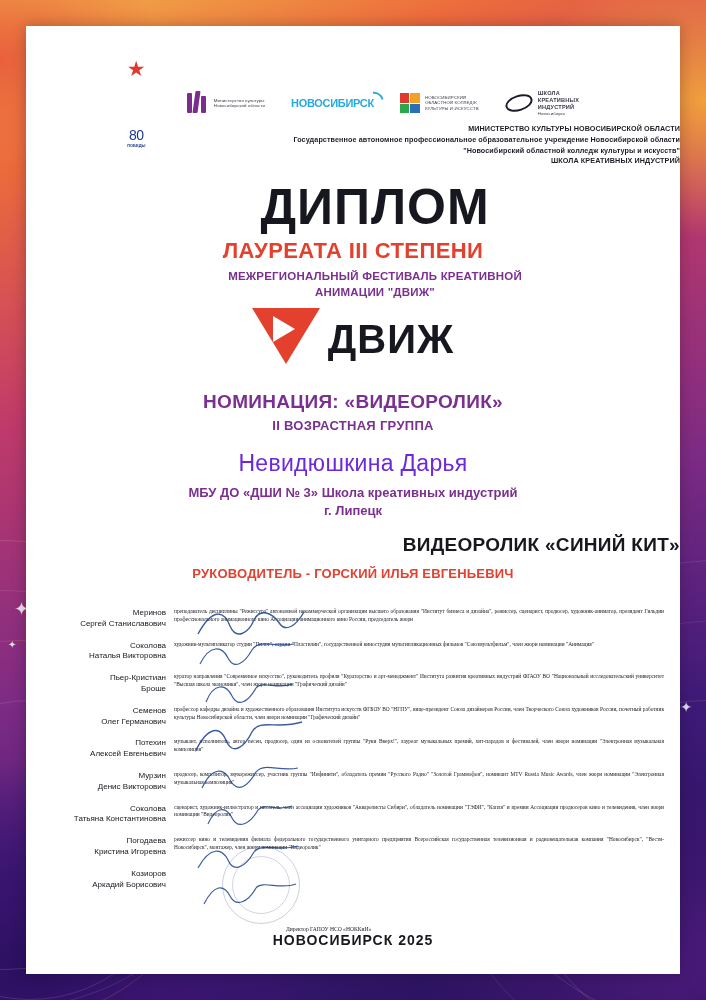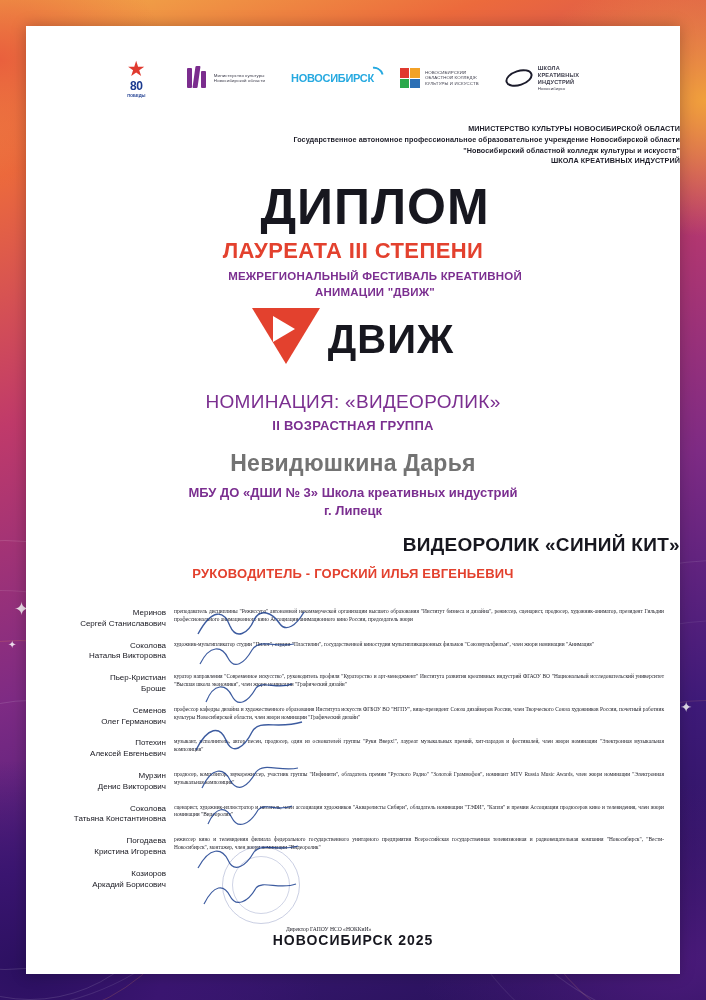--- a/index.html
+++ b/index.html
@@ -49,21 +49,21 @@
   }
   .logo { display: flex; align-items: center; gap: 5px; }
   .logo-text { font-size: 4.4px; line-height: 1.25; color: #3b3b4a; letter-spacing: .1px; }
   .logo-text b { font-size: 5.6px; display:block; letter-spacing: .2px; }
 
   .logo-pobeda { width: 34px; text-align: center; }
   .logo-pobeda .star {
     font-size: 21px; color: #e03a2f; line-height: 1;
   }
   .logo-pobeda .p80 {
-    font-size: 12px; font-weight: bold; color: #1b3a8f; letter-spacing: -.4px;
+    font-size: 14px; font-weight: normal; color: #1b3a8f; letter-spacing: -.4px; margin-top: 48px;
   }
   .logo-pobeda .ptxt { font-size: 4px; color: #1b3a8f; font-weight: bold; }
 
   .mk-mark { width: 22px; height: 24px; position: relative; }
   .mk-mark i {
     position: absolute; display: block; background: #7b2d8e; border-radius: 1px;
   }
   .mk-mark i:nth-child(1){ left:0; top:2px; width:5px; height:20px; }
   .mk-mark i:nth-child(2){ left:7px; top:0; width:5px; height:22px; transform: skewX(-8deg); }
   .mk-mark i:nth-child(3){ left:14px; top:5px; width:5px; height:17px; }
@@ -129,29 +129,29 @@
     position: absolute; left: 21px; top: 8px;
     width: 0; height: 0;
     border-top: 13px solid transparent; border-bottom: 13px solid transparent;
     border-left: 22px solid #ffffff;
   }
   .dvizh-word {
     font-size: 40px; font-weight: bold; color: #17171f; letter-spacing: 1px;
   }
   .nomination {
     position: absolute; left: 0; top: 365px; width: 100%; text-align: center;
-    color: #7b2f90; font-weight: normal; font-size: 19px; letter-spacing: .3px;
+    color: #7b2f90; font-weight: bold; font-size: 19px; letter-spacing: .3px;
   }
   .agegroup {
     position: absolute; left: 0; top: 392px; width: 100%; text-align: center;
     color: #7b2f90; font-weight: bold; font-size: 13px; letter-spacing: .3px;
   }
   .winner {
     position: absolute; left: 0; top: 424px; width: 100%; text-align: center;
-    color: #737373; font-weight: bold; font-size: 23px; letter-spacing: .3px;
+    color: #6d28d9; font-weight: normal; font-size: 23px; letter-spacing: .3px;
   }
   .school {
     position: absolute; left: 0; top: 458px; width: 100%; text-align: center;
     color: #7b2f90; font-weight: bold; font-size: 13px; line-height: 1.4;
   }
   .work {
     position: absolute; left: 0; top: 508px; width: 100%; text-align: right;
     color: #17171f; font-weight: bold; font-size: 19px; letter-spacing: .3px;
   }
   .leader {

